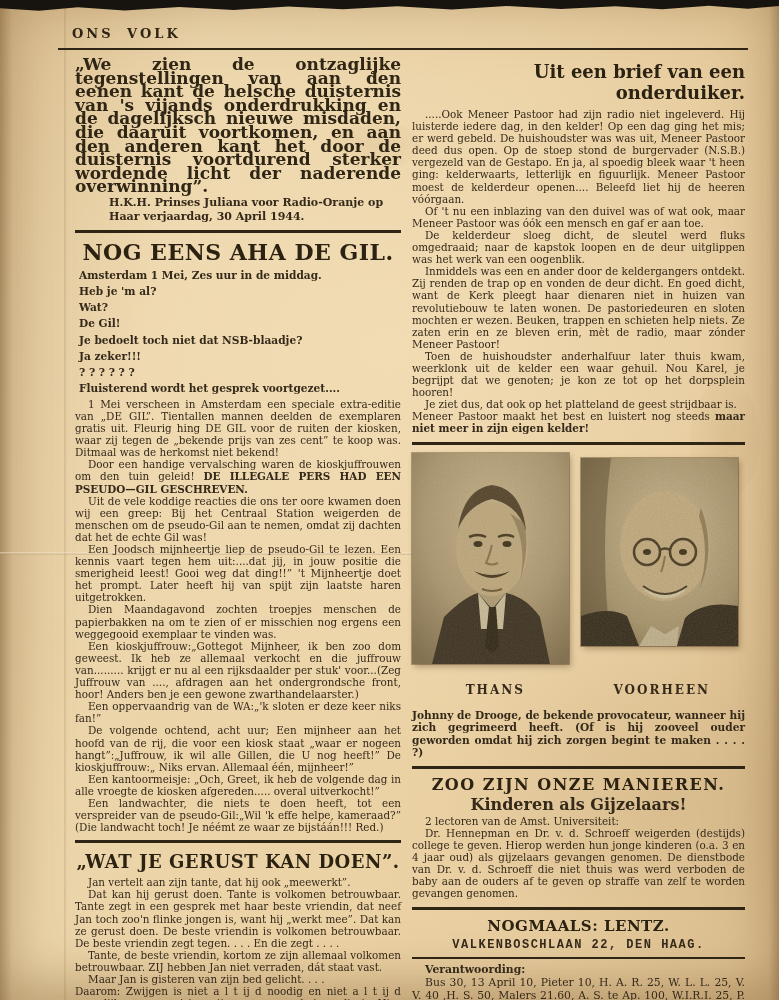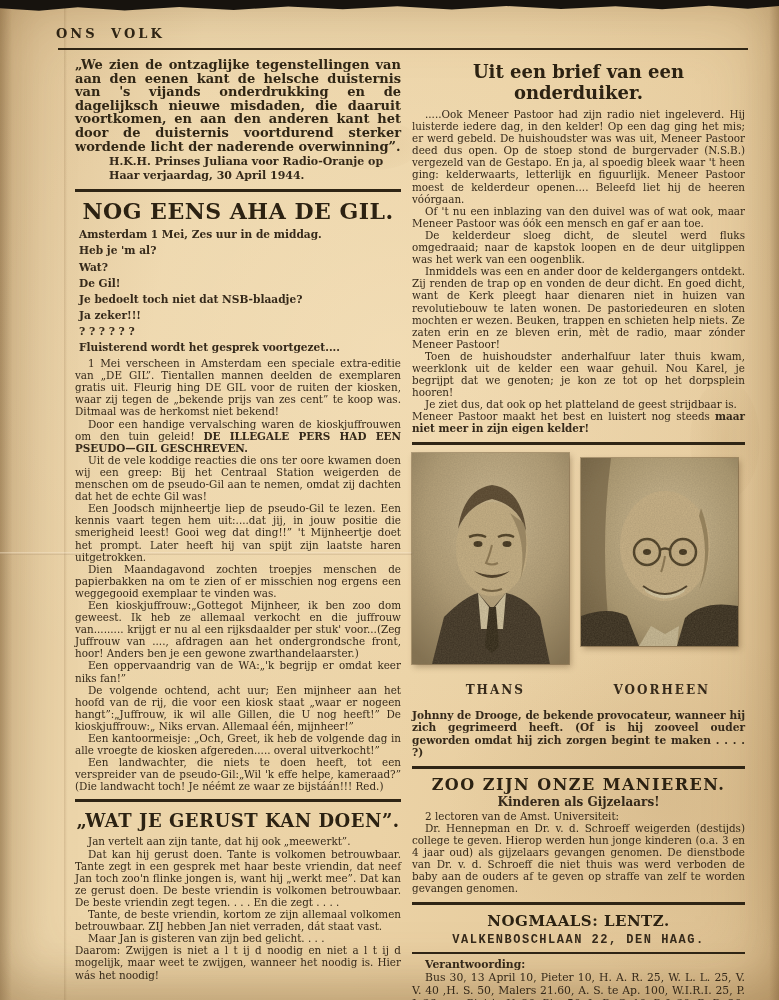--- a/index.html
+++ b/index.html
@@ -19,42 +19,42 @@
     clip-path:polygon(0 0,100% 0,100% 40%,96% 58%,91% 38%,85% 62%,79% 42%,72% 60%,65% 40%,58% 64%,51% 42%,44% 62%,37% 44%,30% 66%,23% 46%,16% 70%,10% 48%,5% 72%,0 55%);
   }
   .crease-v{position:absolute;left:64px;top:0;bottom:0;width:3px;
     background:linear-gradient(to right, rgba(100,68,30,0.16), rgba(100,68,30,0));}
   .edge-l{position:absolute;left:0;top:0;bottom:0;width:12px;
     background:linear-gradient(to right, rgba(90,60,25,0.28), rgba(90,60,25,0));}
   .edge-r{position:absolute;right:0;top:0;bottom:0;width:10px;
     background:linear-gradient(to left, rgba(90,60,25,0.25), rgba(90,60,25,0));}
   .crease-h{position:absolute;left:0;top:552px;width:420px;height:3px;
     background:linear-gradient(to bottom, rgba(255,240,215,0.5), rgba(110,75,35,0.18));}
-  .masthead{position:absolute;left:56px;top:26px;font-size:13px;font-weight:bold;
+  .masthead{position:absolute;left:72px;top:26px;font-size:13px;font-weight:bold;
     letter-spacing:3px;word-spacing:6px;color:#2e2414;}
   .masthead-rule{position:absolute;left:58px;width:690px;top:48px;border-top:2px solid #2f2515;}
 
   .col{position:absolute;text-align:justify;}
   .col-left{left:75px;top:58px;width:326px;}
   .col-right{left:412px;top:53px;width:333px;}
 
-  .quote{font-size:13px;line-height:13.6px;font-weight:bold;color:#302615;}
+  .quote{font-size:17px;line-height:13.6px;font-weight:bold;color:#302615;}
   .quote-attr{font-size:11px;line-height:13.6px;font-weight:bold;padding-left:34px;
     margin-top:2px;text-align:left;}
   .rule{border:none;border-top:3px solid #2f2515;margin:7px 0 0 0;}
   .rule-thin{border:none;border-top:2px solid #2f2515;margin:5px 0 0 0;}
 
   .h-gil{font-size:22px;font-weight:bold;text-align:center;letter-spacing:0.5px;
     margin:6px 0 3px 0;color:#2c2212;}
-  .h-brief{font-size:18px;font-weight:bold;text-align:center;margin:8px 0 5px 0;color:#2c2212;}
+  .h-brief{font-size:18px;font-weight:bold;text-align:right;margin:8px 0 5px 0;color:#2c2212;}
   .h-gerust{font-size:18px;font-weight:bold;text-align:center;letter-spacing:0.5px;
     margin:8px 0 4px 0;color:#2c2212;}
   .h-zoo{font-size:16px;font-weight:bold;text-align:center;letter-spacing:1.5px;
     margin:6px 0 0 0;color:#2c2212;}
-  .h-sub{font-size:12px;font-weight:bold;text-align:center;margin:1px 0 1px 0;}
+  .h-sub{font-size:16px;font-weight:bold;text-align:center;margin:1px 0 1px 0;}
   .h-nogmaals{font-size:15px;font-weight:bold;text-align:center;letter-spacing:0.5px;
     margin:7px 0 2px 0;color:#2c2212;}
 
   .body-text{font-size:10.4px;line-height:12.1px;}
   .body-text p{margin:0;text-indent:13px;}
   .body-text p.noindent{text-indent:0;}
   .dialogue{font-size:10.6px;line-height:12.1px;font-weight:bold;text-align:left;}
   .dialogue div{margin:4px;}
   .bold{font-weight:bold;}
   .lead-line{text-indent:13px;}
@@ -106,21 +106,21 @@
       <div>? ? ? ? ? ?</div>
       <div>Fluisterend wordt het gesprek voortgezet....</div>
     </div>
     <div class="body-text">
       <p>1 Mei verscheen in Amsterdam een speciale extra-editie van „DE GIL”. Tientallen mannen deelden de exemplaren gratis uit. Fleurig hing DE GIL voor de ruiten der kiosken, waar zij tegen de „bekende prijs van zes cent” te koop was. Ditmaal was de herkomst niet bekend!</p>
       <p><span>Door een handige vervalsching waren de kioskjuffrouwen om den tuin geleid! </span><span class="bold">DE ILLEGALE PERS HAD EEN PSEUDO—GIL GESCHREVEN.</span></p>
       <p>Uit de vele koddige reacties die ons ter oore kwamen doen wij een greep: Bij het Centraal Station weigerden de menschen om de pseudo-Gil aan te nemen, omdat zij dachten dat het de echte Gil was!</p>
       <p>Een Joodsch mijnheertje liep de pseudo-Gil te lezen. Een kennis vaart tegen hem uit:....dat jij, in jouw positie die smerigheid leest! Gooi weg dat ding!!” 't Mijnheertje doet het prompt. Later heeft hij van spijt zijn laatste haren uitgetrokken.</p>
       <p>Dien Maandagavond zochten troepjes menschen de papierbakken na om te zien of er misschien nog ergens een weggegooid exemplaar te vinden was.</p>
       <p>Een kioskjuffrouw:„Gottegot Mijnheer, ik ben zoo dom geweest. Ik heb ze allemaal verkocht en die juffrouw van......... krijgt er nu al een rijksdaalder per stuk' voor...(Zeg Juffrouw van ...., afdragen aan het ondergrondsche front, hoor! Anders ben je een gewone zwarthandelaarster.)</p>
-      <p>Een oppervaandrig van de WA:„'k begrijp er omdat keer niks fan!”</p>
+      <p>Een oppervaandrig van de WA:„'k sloten er deze keer niks fan!”</p>
       <p>De volgende ochtend, acht uur; Een mijnheer aan het hoofd van de rij, die voor een kiosk staat „waar er nogeen hangt”:„Juffrouw, ik wil alle Gillen, die U nog heeft!” De kioskjuffrouw:„ Niks ervan. Allemaal één, mijnheer!”</p>
       <p>Een kantoormeisje: „Och, Greet, ik heb de volgende dag in alle vroegte de kiosken afgereden..... overal uitverkocht!”</p>
       <p>Een landwachter, die niets te doen heeft, tot een verspreider van de pseudo-Gil:„Wil 'k effe helpe, kameraad?” (Die landwacht toch! Je néémt ze waar ze bijstáán!!! Red.)</p>
     </div>
 
     <hr class="rule">
     <div class="h-gerust">„WAT JE GERUST KAN DOEN”.</div>
     <div class="body-text">
       <p>Jan vertelt aan zijn tante, dat hij ook „meewerkt”.</p>
       <p>Dat kan hij gerust doen. Tante is volkomen betrouwbaar. Tante zegt in een gesprek met haar beste vriendin, dat neef Jan toch zoo'n flinke jongen is, want hij „werkt mee”. Dat kan ze gerust doen. De beste vriendin is volkomen betrouwbaar. De beste vriendin zegt tegen. . . . En die zegt . . . .</p>

